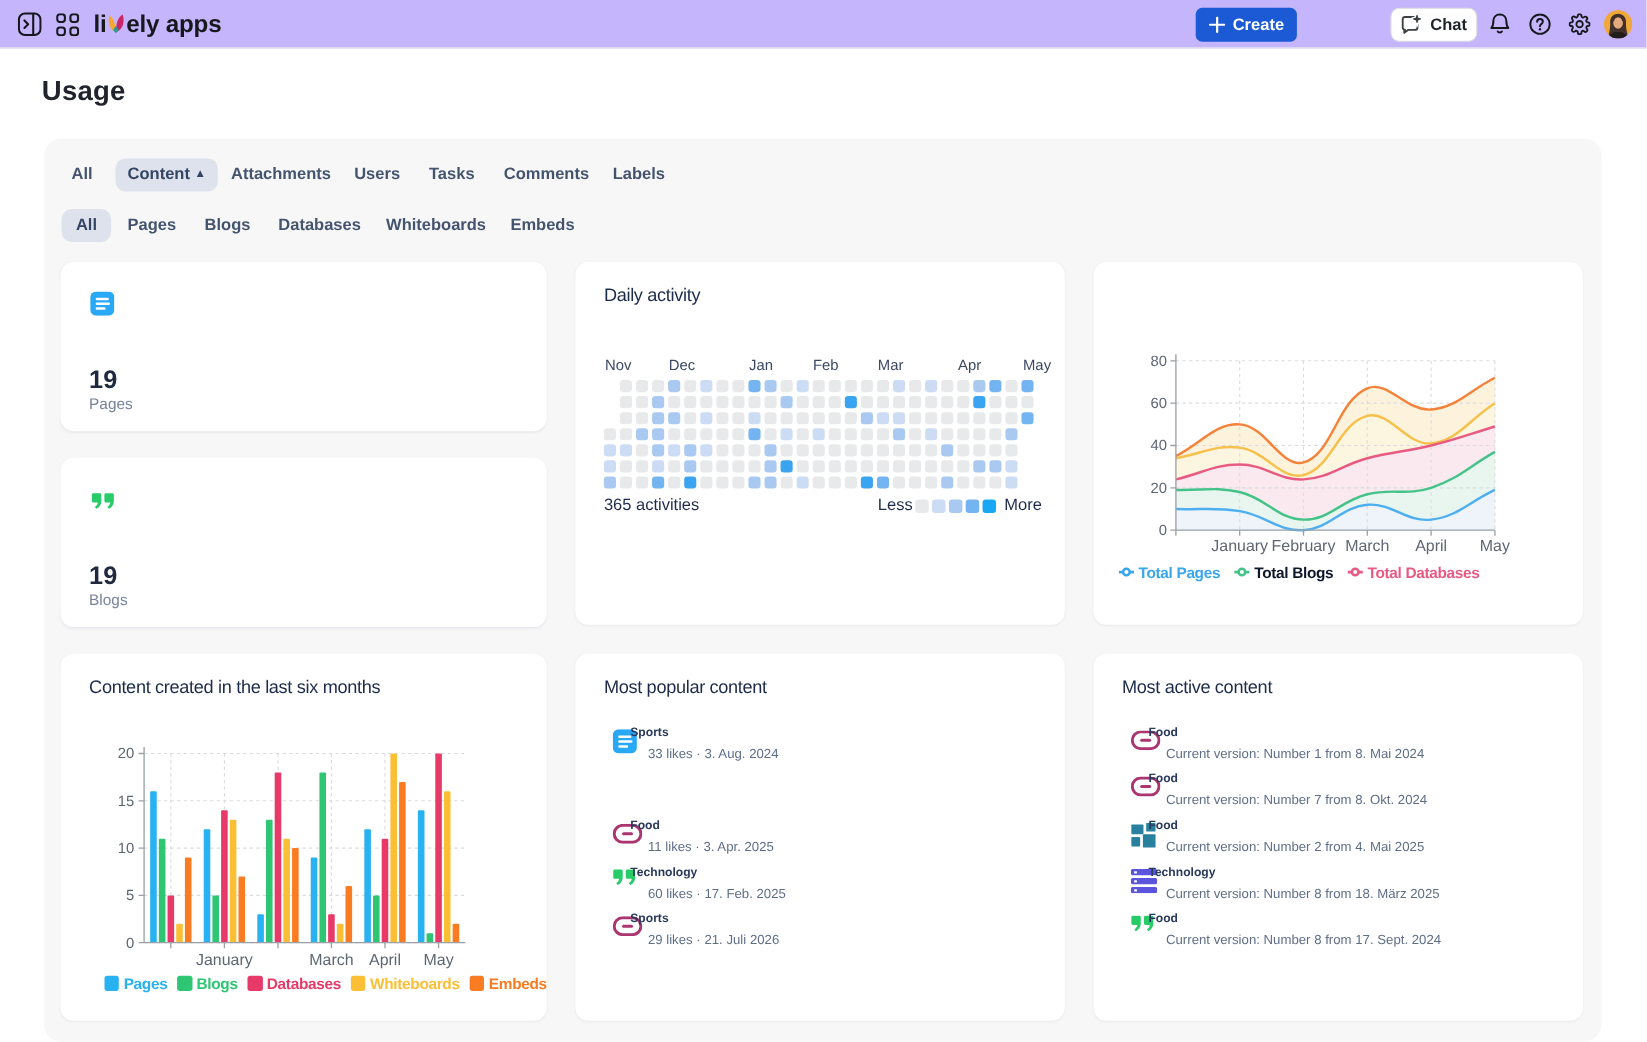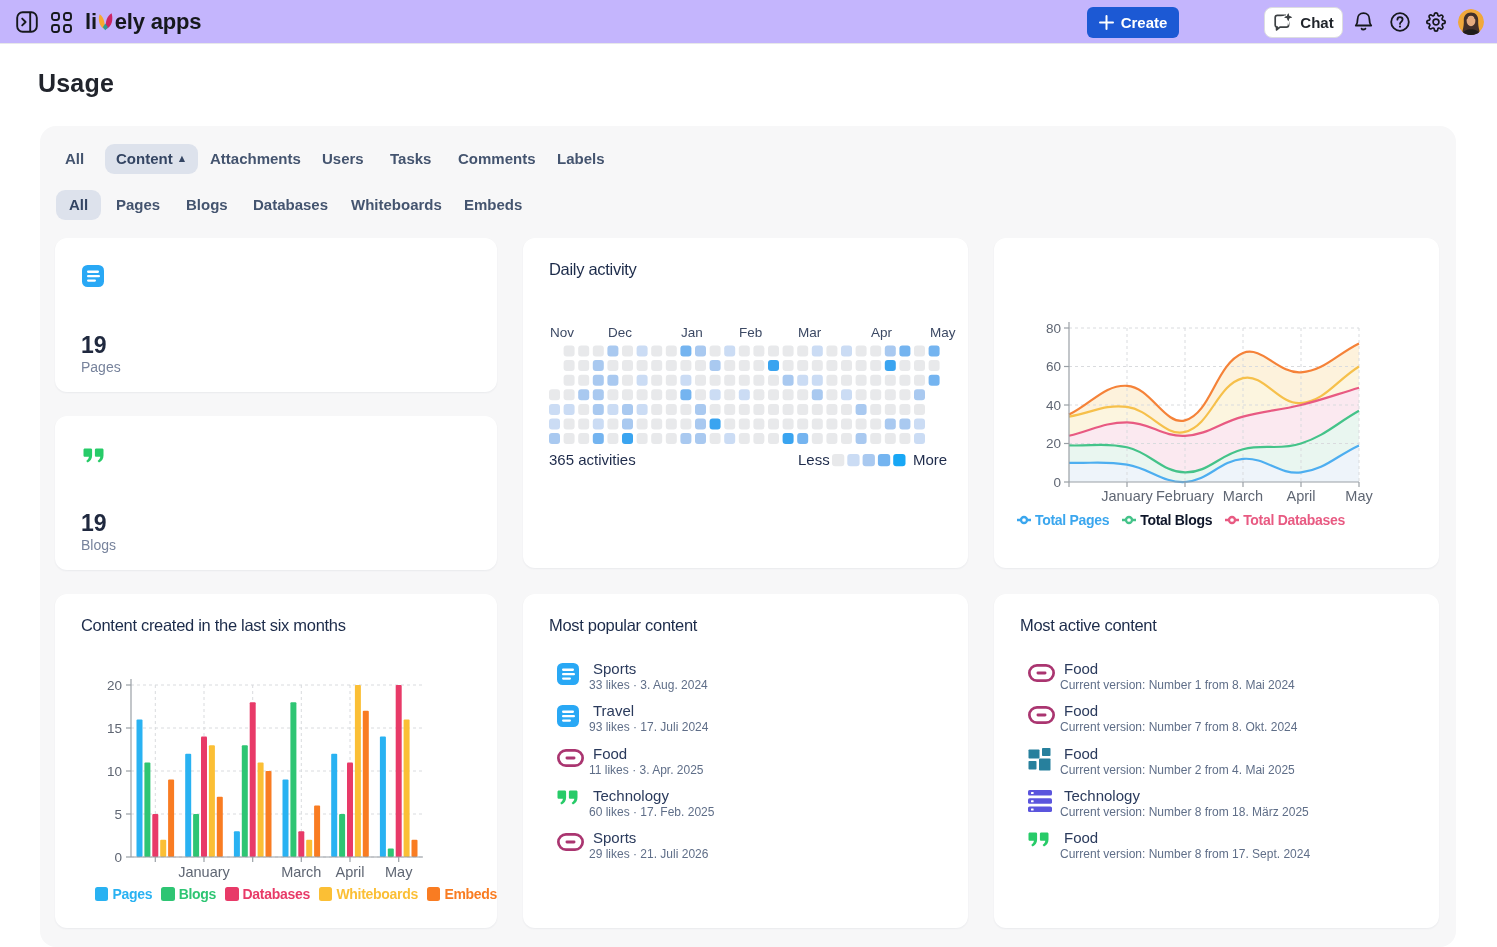--- a/index.html
+++ b/index.html
@@ -4,21 +4,21 @@
 body{width:1497px;height:947px;font-family:"Liberation Sans",sans-serif;background:#fff;position:relative;overflow:hidden}
 .topbar{position:absolute;left:0;top:0;width:1497px;height:44px;background:#c4b5fd;border-bottom:1px solid #e7e8ea}
 .h1{position:absolute;left:38px;top:69px;font-size:25px;font-weight:bold;color:#21242c;letter-spacing:0.2px}
 .panel{position:absolute;left:40px;top:126px;width:1416px;height:821px;background:#f7f7f8;border-radius:16px}
 .tab{position:absolute;font-size:15px;font-weight:bold;color:#44546f;white-space:nowrap}
 .pill{background:#dde2ec;border-radius:9px;color:#344563}
 .card{position:absolute;background:#fff;border-radius:12px;box-shadow:0 1px 2px rgba(9,30,66,.06)}
 .ct{position:absolute;left:26px;top:22px;font-size:16.5px;font-weight:normal;color:#1c2b4a;letter-spacing:-0.3px}
 .li{position:absolute;left:34px;width:380px;height:40px}
 .lic{position:absolute;left:0;top:3px}
-.lit{position:absolute;left:36px;top:0;font-size:15px;font-weight:400;color:#2a3a5c}
+.lit{position:absolute;left:16px;top:0;font-size:11px;font-weight:700;color:#2a3a5c}
 .lim{position:absolute;left:32px;top:17.5px;font-size:12px;color:#5f6e88}
 .lg{display:inline-flex;align-items:center;gap:4px;font-size:14px;font-weight:700;letter-spacing:-0.3px}
 .sq{display:inline-block;width:13.5px;height:13.5px;border-radius:2.5px}
 </style></head><body>
 
 <div class="topbar">
   <svg style="position:absolute;left:16px;top:11px" width="22" height="22" viewBox="0 0 22 22" fill="none" stroke="#16181c" stroke-width="1.9">
       <rect x="1.2" y="1.2" width="19.6" height="19.6" rx="5.5"></rect>
       <line x1="14.2" y1="1.5" x2="14.2" y2="20.5"></line>
       <path d="M6.2 7.6 L9.6 11 L6.2 14.4" stroke-linecap="round" stroke-linejoin="round"></path>
@@ -480,30 +480,20 @@
     <div class="li" style="top:66px">
         <span class="lic"><svg width="22" height="22" viewBox="0 0 22 22">
             <rect width="22" height="22" rx="5.5" fill="#29a8f5"></rect>
             <rect x="5" y="5.6" width="12" height="2.3" rx="1.1" fill="#fff"></rect>
             <rect x="5" y="10" width="13" height="2.3" rx="1.1" fill="#fff"></rect>
             <rect x="5" y="14.4" width="9" height="2.3" rx="1.1" fill="#fff"></rect>
           </svg></span>
         <div class="lit">Sports</div>
         <div class="lim">33 likes · 3. Aug. 2024</div>
       </div>
-      <div class="li" style="top:108px">
-        <span class="lic"><svg width="22" height="22" viewBox="0 0 22 22">
-            <rect width="22" height="22" rx="5.5" fill="#29a8f5"></rect>
-            <rect x="5" y="5.6" width="12" height="2.3" rx="1.1" fill="#fff"></rect>
-            <rect x="5" y="10" width="13" height="2.3" rx="1.1" fill="#fff"></rect>
-            <rect x="5" y="14.4" width="9" height="2.3" rx="1.1" fill="#fff"></rect>
-          </svg></span>
-        <div class="lit">Travel</div>
-        <div class="lim">93 likes · 17. Juli 2024</div>
-      </div>
       <div class="li" style="top:151px">
         <span class="lic"><svg width="27" height="18" viewBox="0 0 27 18" style="margin-top:1px">
             <rect x="1.35" y="1.35" width="24.3" height="15.3" rx="7.65" fill="none" stroke="#aa3570" stroke-width="2.7"></rect>
             <rect x="8.5" y="7.6" width="10" height="2.8" rx="1.4" fill="#aa3570"></rect>
           </svg></span>
         <div class="lit">Food</div>
         <div class="lim">11 likes · 3. Apr. 2025</div>
       </div>
       <div class="li" style="top:193px">
         <span class="lic"><svg width="21" height="15" viewBox="0 0 21 15">

